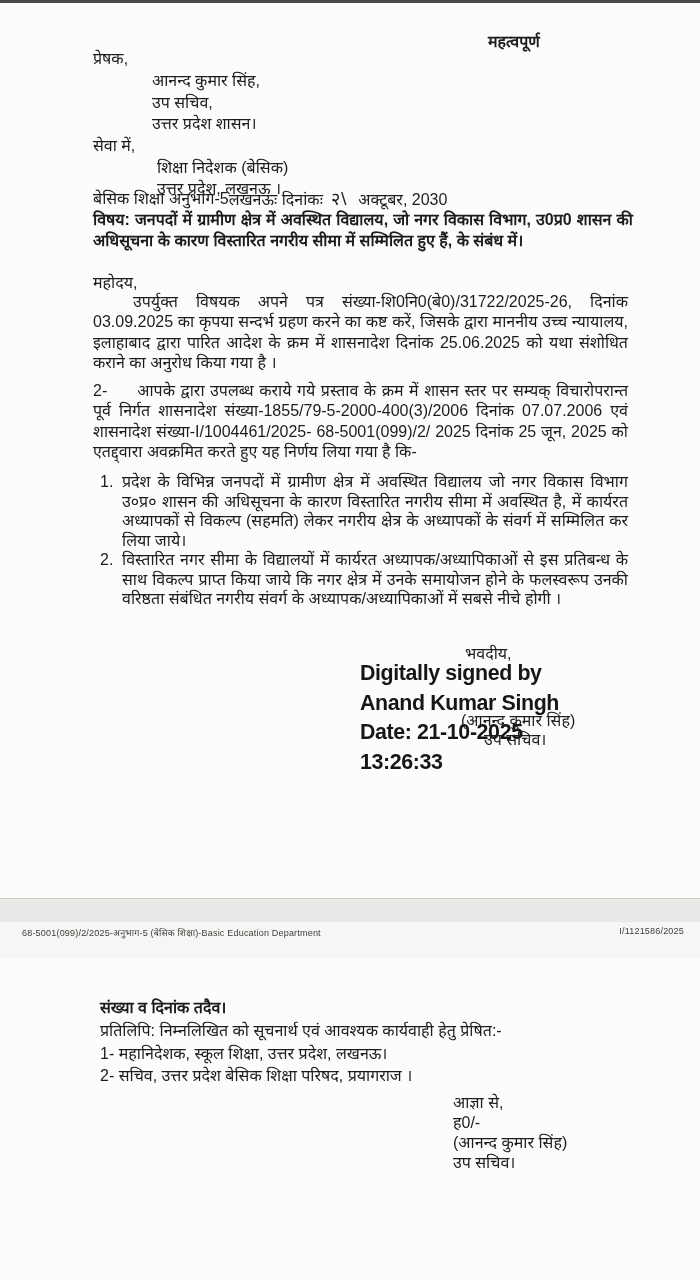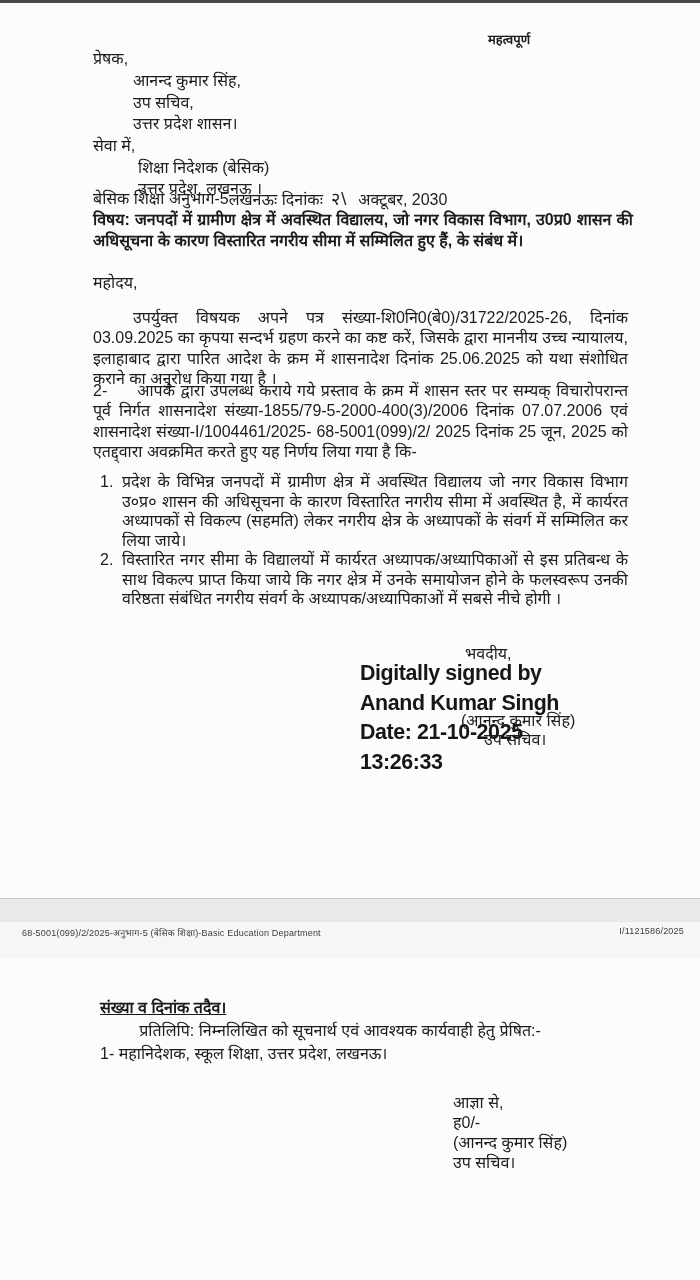--- a/index.html
+++ b/index.html
@@ -9,24 +9,24 @@
     margin:0 auto;
     background:#fcfcfb;
     overflow:hidden;
     font-family:"Liberation Sans", sans-serif;
     color:#1c1c1c;
     font-size:16px;
   }
   .scan-top-edge{position:absolute;top:0;left:0;width:700px;height:3px;background:#4a4a48;}
   .abs{position:absolute;}
   .important{
-    font-weight:bold;font-size:13px;
+    font-weight:bold;font-size:16px;
   }
   .addr-label{line-height:22px;}
-  .addr-lines div{line-height:21.5px;}
+  .addr-lines div{line-height:21.5px;margin-left:19px;}
   .from-lines{margin-left:40px;}
   .to-lines{margin-left:45px;}
   .ref-row{width:540px;display:flex;justify-content:flex-start;line-height:20px;}
   .handwritten-day{
     display:inline-block;font-size:18px;transform:rotate(-2deg);
     padding:0 6px 0 4px;letter-spacing:1px;
   }
   .subject{width:540px;font-weight:bold;line-height:20.5px;text-align:justify;}
   .body-para{width:535px;line-height:20.3px;text-align:justify;}
   .indented{text-indent:40px;}
@@ -42,21 +42,21 @@
   }
   .sig-name,.sig-desig{line-height:19px;}
   .page-break-band{left:0;width:700px;height:24px;top:898px;background:#e9e9e7;border-top:1px solid #c9c9c6;}
   .page-break-lower{left:0;width:700px;height:36px;top:922px;background:#f6f6f4;}
   .footer-line{
     width:700px;top:926px;left:0;
     font-size:9px;color:#3d3d3b;letter-spacing:0.2px;
   }
   .footer-left{position:absolute;left:22px;top:0;}
   .footer-right{position:absolute;right:16px;top:0;}
-  .copy-heading{font-weight:bold;text-decoration:underline;line-height:20px;}
+  .copy-heading{font-weight:bold;line-height:20px;}
   .copy-line{line-height:20px;}
   .copy-items div{line-height:22px;}
   .order-block{width:140px;line-height:20px;}
 </style>
 </head>
 <body>
 
 <div class="page">
   <div class="scan-top-edge"></div>
 
@@ -82,21 +82,21 @@
       <span>लखनऊः दिनांकः</span>
       <span class="handwritten-day">२\</span>
       <span>अक्टूबर, 2030</span>
     </span>
   </div>
 
   <div class="abs subject" style="left:93px;top:210px;">विषय:  जनपदों में ग्रामीण क्षेत्र में अवस्थित विद्यालय, जो नगर विकास विभाग, उ0प्र0 शासन की अधिसूचना के कारण विस्तारित नगरीय सीमा में सम्मिलित हुए हैं, के संबंध में।</div>
 
   <div class="abs" style="left:93px;top:271px;">महोदय,</div>
 
-  <div class="abs body-para indented" style="left:93px;top:292px;margin-top:16px;">उपर्युक्त विषयक अपने पत्र संख्या-शि0नि0(बे0)/31722/2025-26, दिनांक 03.09.2025 का कृपया सन्दर्भ ग्रहण करने का कष्ट करें, जिसके द्वारा माननीय उच्च न्यायालय, इलाहाबाद द्वारा पारित आदेश के क्रम में शासनादेश दिनांक 25.06.2025 को यथा संशोधित कराने का अनुरोध किया गया है ।</div>
+  <div class="abs body-para indented" style="left:93px;top:292px;">उपर्युक्त विषयक अपने पत्र संख्या-शि0नि0(बे0)/31722/2025-26, दिनांक 03.09.2025 का कृपया सन्दर्भ ग्रहण करने का कष्ट करें, जिसके द्वारा माननीय उच्च न्यायालय, इलाहाबाद द्वारा पारित आदेश के क्रम में शासनादेश दिनांक 25.06.2025 को यथा संशोधित कराने का अनुरोध किया गया है ।</div>
 
   <div class="abs body-para" style="left:93px;top:381px;">
     <span class="para-marker">2-</span><span>आपके द्वारा उपलब्ध कराये गये प्रस्ताव के क्रम में शासन स्तर पर सम्यक् विचारोपरान्त पूर्व निर्गत शासनादेश संख्या-1855/79-5-2000-400(3)/2006 दिनांक 07.07.2006 एवं शासनादेश संख्या-I/1004461/2025- 68-5001(099)/2/ 2025 दिनांक 25 जून, 2025 को एतद्द्वारा अवक्रमित करते हुए यह निर्णय लिया गया है कि-</span>
   </div>
 
   <div class="abs decision-list" style="left:100px;top:472px;">
     <div class="decision-item">
       <span class="decision-num">1.</span>
       <span>प्रदेश के विभिन्न जनपदों में ग्रामीण क्षेत्र में अवस्थित विद्यालय जो नगर विकास विभाग उ०प्र० शासन की अधिसूचना के कारण विस्तारित नगरीय सीमा में अवस्थित है, में कार्यरत अध्यापकों से विकल्प (सहमति) लेकर नगरीय क्षेत्र के अध्यापकों के संवर्ग में सम्मिलित कर लिया जाये।</span>
     </div>
@@ -120,23 +120,24 @@
   <div class="abs sig-desig" style="left:484px;top:730px;">उप सचिव।</div>
 
   <div class="abs page-break-band"></div>
   <div class="abs page-break-lower"></div>
   <div class="abs footer-line">
     <span class="footer-left">68-5001(099)/2/2025-अनुभाग-5 (बेसिक शिक्षा)-Basic Education Department</span>
     <span class="footer-right">I/1121586/2025</span>
   </div>
 
   <div class="abs copy-heading" style="left:100px;top:998px;">संख्या व दिनांक तदैव।</div>
-  <div class="abs copy-line" style="left:100px;top:1021px;width:480px;text-align:center;">प्रतिलिपि: निम्नलिखित को सूचनार्थ एवं आवश्यक कार्यवाही हेतु प्रेषित:-</div>
+  <div class="abs copy-line" style="left:100px;top:1021px;width:480px;">प्रतिलिपि: निम्नलिखित को सूचनार्थ एवं आवश्यक कार्यवाही हेतु प्रेषित:-</div>
   <div class="abs copy-items" style="left:100px;top:1043px;width:480px;">
     <div>1- महानिदेशक, स्कूल शिक्षा, उत्तर प्रदेश, लखनऊ।</div>
+    <div>2- सचिव, उत्तर प्रदेश बेसिक शिक्षा परिषद, प्रयागराज ।</div>
   </div>
 
   <div class="abs order-block" style="left:453px;top:1093px;">
     <div>आज्ञा से,</div>
     <div>ह0/-</div>
     <div>(आनन्द कुमार सिंह)</div>
     <div>उप सचिव।</div>
   </div>
 </div>
 

